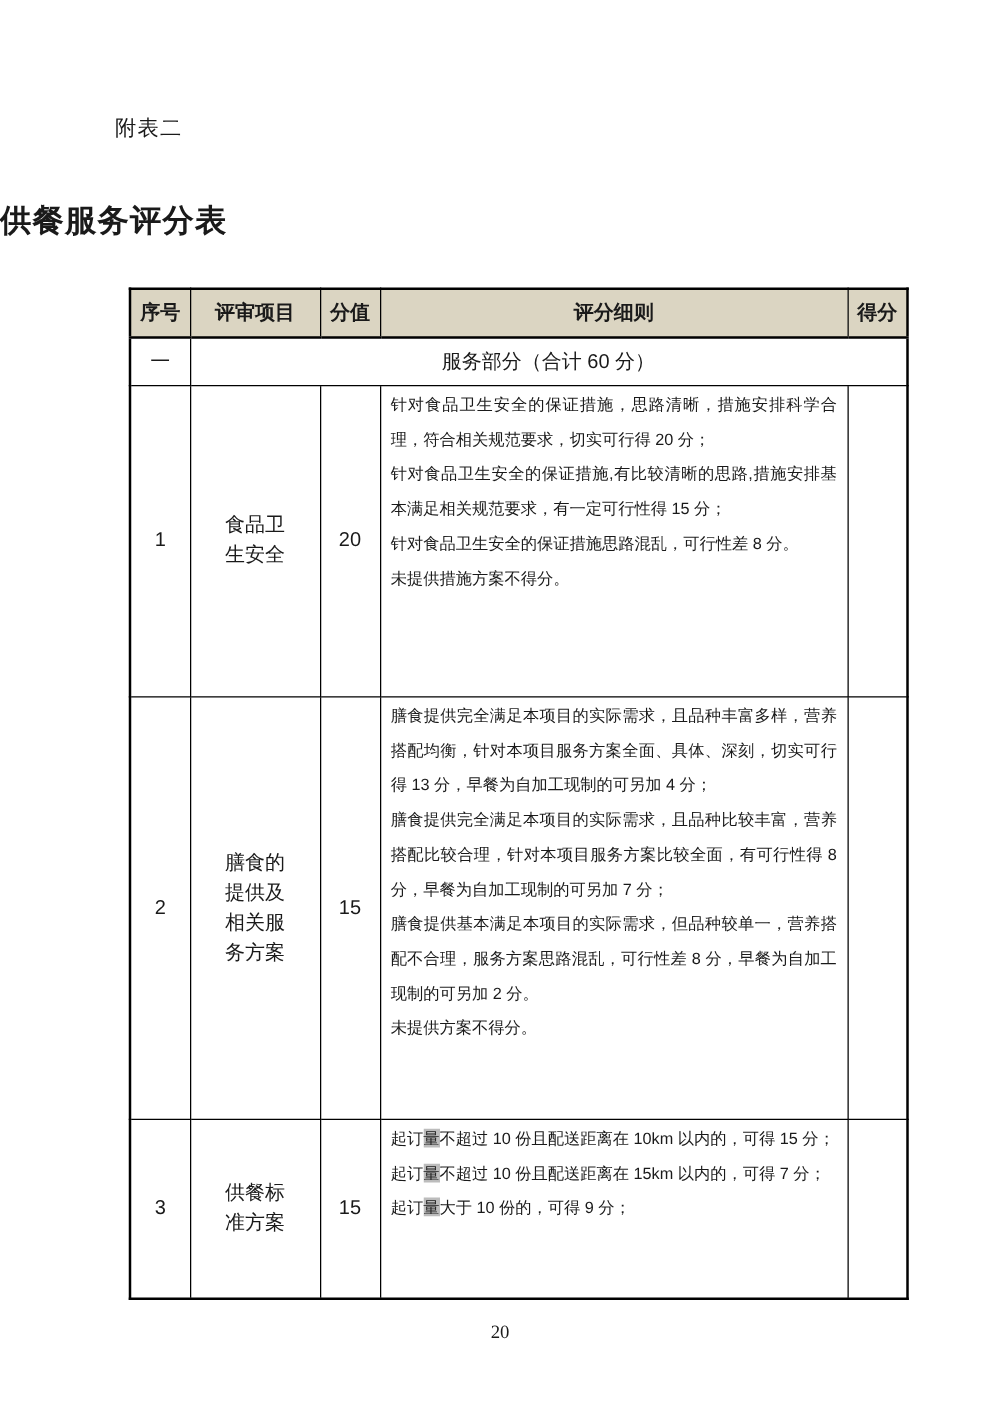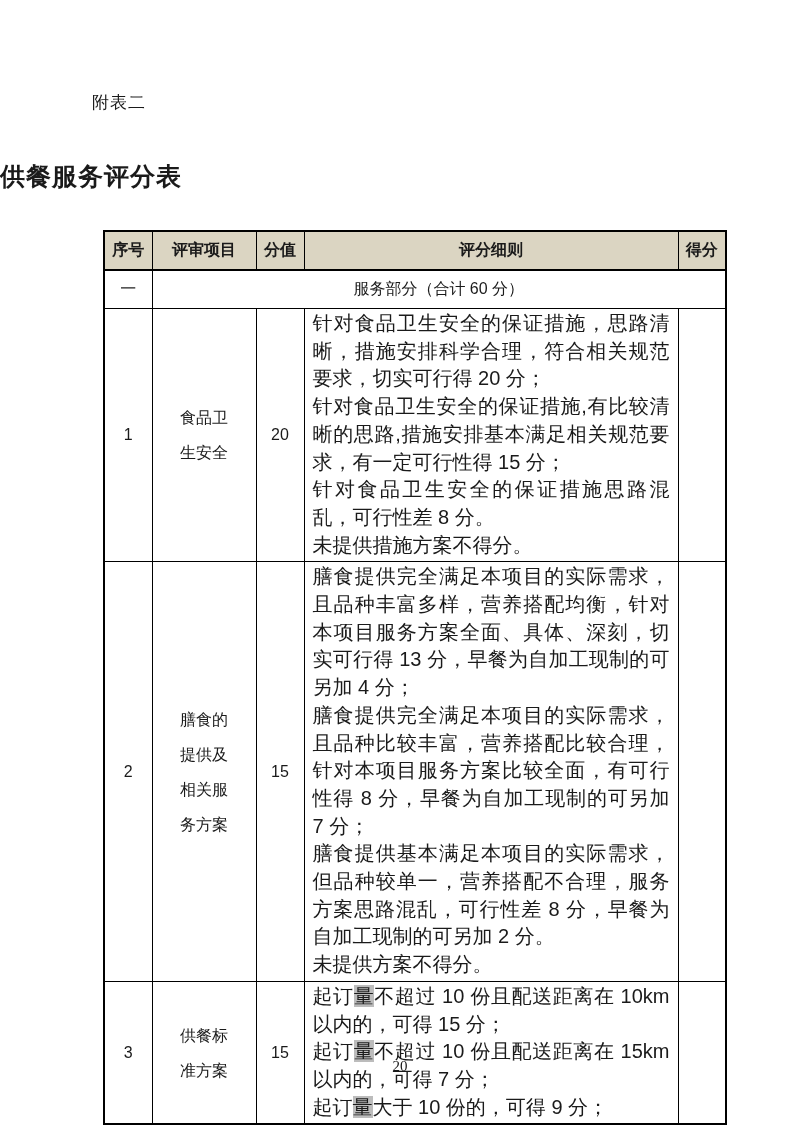--- a/index.html
+++ b/index.html
@@ -30,24 +30,24 @@
     border:1px solid var(--border,#000);
     padding:0; vertical-align:middle;
   }
   .scoring thead th {
     background:var(--header-bg,#dbd5c2);
     height:37px; font-weight:700; text-align:center;
     border-bottom:2px solid var(--border,#000);
   }
   tr.section-row td { height:37px; text-align:center; }
   td.c-index, td.c-item, td.c-score { text-align:center; vertical-align:middle; }
-  td.c-item { padding:0 22px; line-height:35px; }
+  td.c-item { padding:0 22px; line-height:24px; }
   td.c-details {
     vertical-align:top; text-align:justify;
-    padding:1px 8px 2px 8px; line-height:27.7px; font-size:20px;
+    padding:1px 8px 2px 8px; line-height:27.7px; font-size:13px;
   }
   td.c-details p { margin:0; }
   tr.r1 { height:249px; }
   tr.r2 { height:338px; }
   tr.r3 { height:143px; }
   .hl { background:var(--highlight,#bcbcbc); }
 
   .page-number {
     position:absolute; top:1058px; left:0; width:800px;
     text-align:center; font-size:15px;

